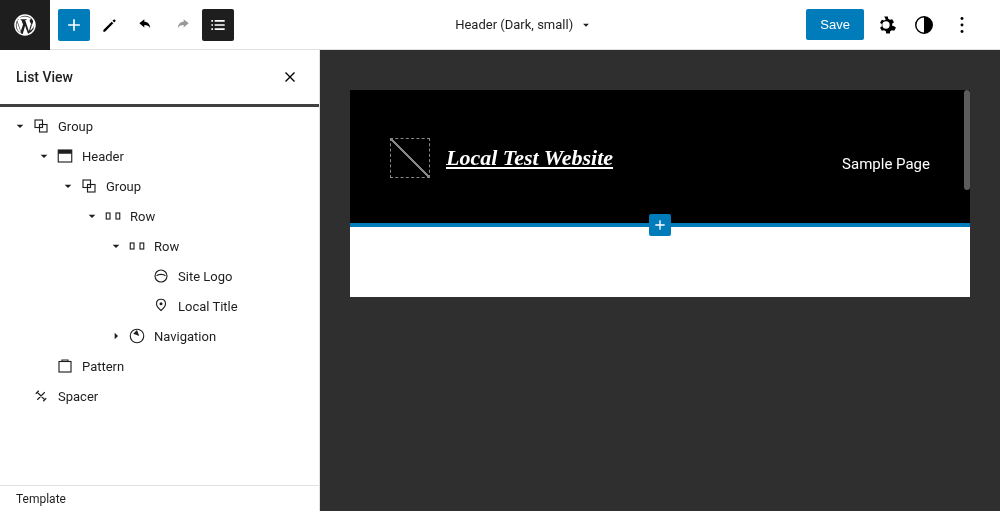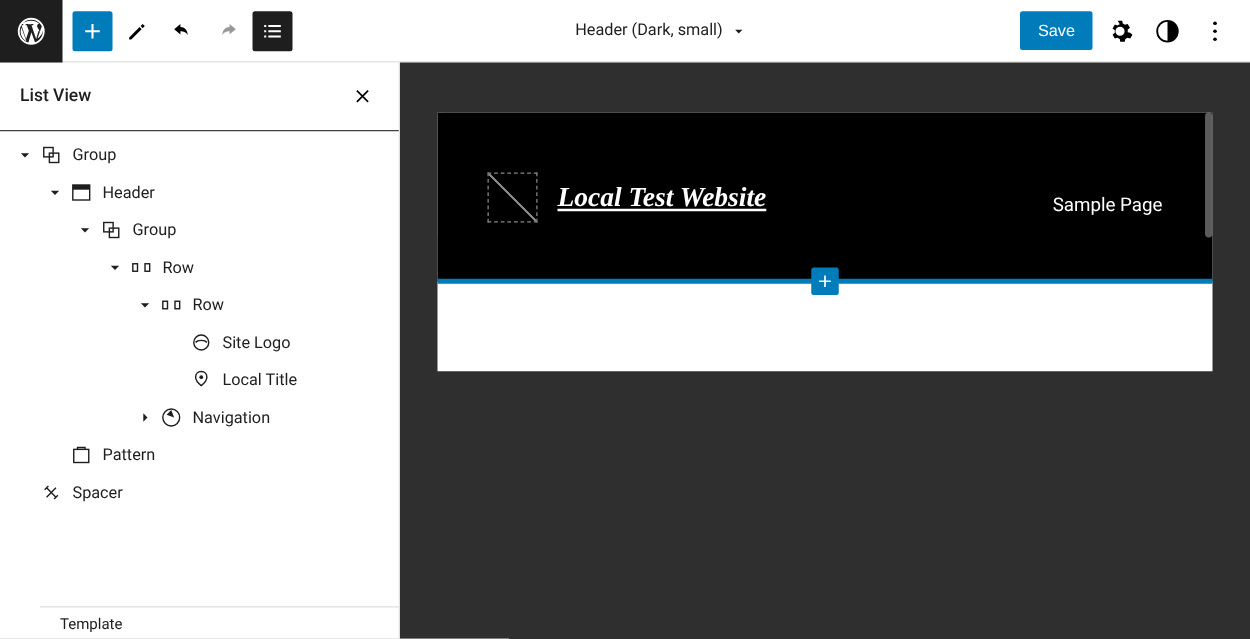--- a/index.html
+++ b/index.html
@@ -7,37 +7,37 @@
 .app { width: 1000px; height: 511px; display: flex; flex-direction: column; background: #fff; }
 
 
 .toolbar { height: 50px; display: flex; align-items: center; border-bottom: 1px solid #e0e0e0; }
 .wp-logo { width: 50px; height: 50px; background: #1e1e1e; display: flex; align-items: center; justify-content: center; color: #fff; }
 .tool-group { display: flex; align-items: center; gap: 4px; padding: 0 8px; }
 .icon-btn { width: 32px; height: 32px; display: flex; align-items: center; justify-content: center; border: none; background: transparent; border-radius: 2px; cursor: pointer; }
 .icon-btn.primary { background: #007cba; color: #fff; }
 .icon-btn.dark { background: #1e1e1e; color: #fff; }
 .toolbar-center { flex: 1; display: flex; align-items: center; justify-content: center; gap: 6px; font-size: 13px; color: #1e1e1e; cursor: pointer; }
-.toolbar-right { display: flex; align-items: center; gap: 6px; padding-right: 12px; }
+.toolbar-right { display: flex; align-items: center; gap: 6px; padding-right: 22px; }
 .save-btn { background: #007cba; color: #fff; border: none; padding: 8px 14px; font-size: 13px; border-radius: 2px; cursor: pointer; }
 
 
 .body { flex: 1; display: flex; min-height: 0; }
 .list-panel { width: 368px; border-right: 1px solid #e0e0e0; display: flex; flex-direction: column; }
 .list-header { display: flex; align-items: center; justify-content: space-between; padding: 14px 16px; font-weight: 500; font-size: 14px; }
 .close-btn { background: transparent; border: none; cursor: pointer; padding: 4px; }
-.tree { flex: 1; overflow: auto; padding: 4px 0; border-top: 1px solid #404040; }
+.tree { flex: 1; overflow: auto; padding: 4px 0; border-top: 3px solid #404040; }
 .tree-row { display: flex; align-items: center; height: 30px; padding: 0 10px; cursor: pointer; font-size: 13px; }
 .tree-toggle { width: 20px; height: 20px; display: flex; align-items: center; justify-content: center; color: #1e1e1e; }
 .tree-icon { width: 22px; display: flex; align-items: center; justify-content: center; margin-right: 6px; }
 .indent { display: inline-block; }
 .tree-label { }
 
 
-.footer { height: 26px; display: flex; align-items: center; padding: 0 16px; font-size: 12px; border-top: 1px solid #e0e0e0; color: #1e1e1e; margin-left: 32px; }
+.footer { height: 26px; display: flex; align-items: center; padding: 0 16px; font-size: 12px; border-top: 1px solid #e0e0e0; color: #1e1e1e; }
 
 
 .canvas-area { flex: 1; background: #2f2f2f; display: flex; align-items: flex-start; justify-content: center; padding: 40px 30px; position: relative; }
 .canvas { width: 620px; background: #fff; position: relative; }
 .header-block { background: #000; color: #fff; height: 135px; display: flex; align-items: center; justify-content: space-between; padding: 0 40px; }
 .header-left { display: flex; align-items: center; gap: 16px; }
 .logo-ph { width: 40px; height: 40px; border: 1px dashed #888; position: relative; }
 .logo-ph::before { content: ""; position: absolute; top: 0; left: 0; right: 0; bottom: 0; background: linear-gradient(to top right, transparent 48%, #888 48%, #888 52%, transparent 52%); }
 .site-title { font-style: italic; text-decoration: underline; font-size: 22px; font-weight: 600; font-family: Georgia, serif; }
 .nav-item { font-size: 15px; color: #fff; margin-top: 12px; }

